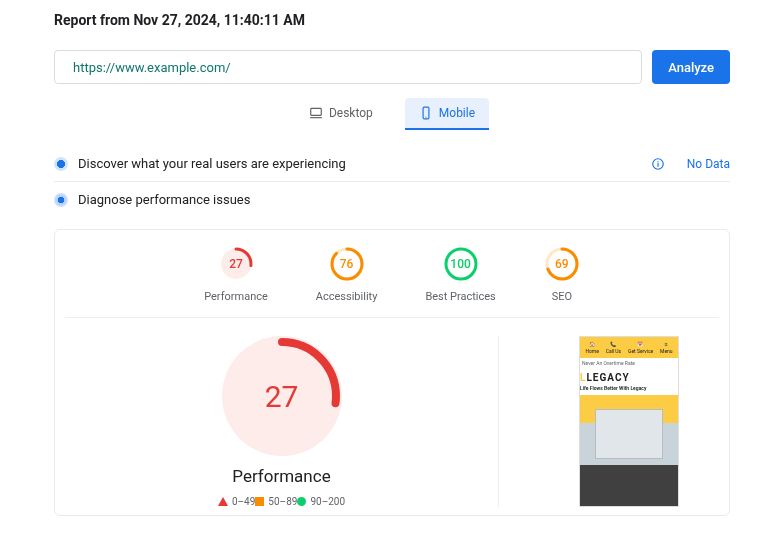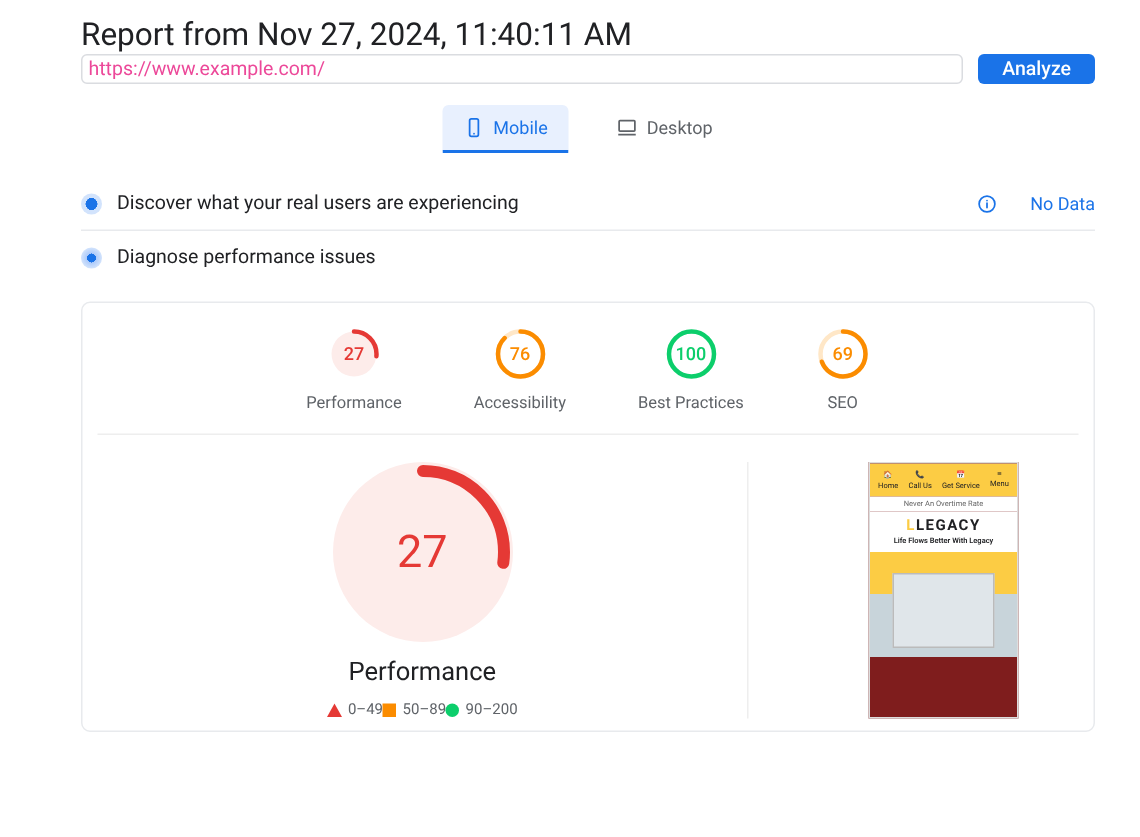--- a/index.html
+++ b/index.html
@@ -1,19 +1,19 @@
 <!DOCTYPE html>
 <html><head>
 <meta charset="utf-8">
 <style>
   *{box-sizing:border-box;margin:0;padding:0;font-family:Roboto,Arial,sans-serif}
   body{background:#fff;color:#202124;width:760px;padding:12px 30px 0 54px}
-  .report-title{font-size:21px;font-weight:400;margin-bottom:0}
+  .report-title{font-size:14px;font-weight:700;margin-bottom:22px}
   .url-row{display:flex;gap:10px;margin-bottom:14px}
-  .url-input{flex:1;height:20px;border:1px solid #dadce0;border-radius:4px;padding:0 4px;font-size:13px;color:#ec4899}
+  .url-input{flex:1;height:34px;border:1px solid #dadce0;border-radius:4px;padding:0 18px;font-size:13px;color:#0f766e}
   .analyze{background:#1a73e8;color:#ffffff;border:none;border-radius:4px;padding:0 16px;font-size:13px;font-weight:500;cursor:pointer}
   .tabs{display:flex;justify-content:center;gap:18px;margin-bottom:16px}
   .tab{display:flex;align-items:center;gap:6px;padding:8px 14px;font-size:12px;color:#5f6368;cursor:pointer;border-bottom:2px solid transparent}
   .tab.active{color:#1a73e8;border-bottom:2px solid #1a73e8;background:#e8f0fe;border-radius:4px 4px 0 0}
   .tab svg{width:14px;height:14px}
   .sec-row{display:flex;align-items:flex-end;justify-content:space-between;padding:10px 0;border-bottom:1px solid #e8eaed}
   .sec-left{display:flex;align-items:center;gap:10px;font-size:13px}
   .dot{width:14px;height:14px;border-radius:50%}
   .dot-blue{background:radial-gradient(circle,#1a73e8 40%,#d2e3fc 41%)}
   .dot-pulse{background:radial-gradient(circle,#1a73e8 30%,#aecbfa 31%,#d2e3fc 70%)}
@@ -34,21 +34,21 @@
   .bigring .bval{position:absolute;inset:0;display:flex;align-items:center;justify-content:center;font-size:30px;color:#e53935}
   .dleft h3{font-size:17px;font-weight:400;margin-bottom:10px}
   .disclaimer{font-size:10px;color:#5f6368;line-height:1.4;max-width:320px;margin:0 auto 10px}
   .disclaimer a{color:#1a73e8;text-decoration:none}
   .legend{display:flex;justify-content:center;font-size:10px;color:#5f6368}
   .legend span{display:flex;align-items:center;gap:4px}
   .tri{width:0;height:0;border-left:5px solid transparent;border-right:5px solid transparent;border-bottom:9px solid #e53935}
   .sq{width:9px;height:9px;background:#fb8c00}
   .ci{width:9px;height:9px;border-radius:50%;background:#0cce6b}
   .dright{width:180px;display:flex;justify-content:center}
-  .phone{width:100px;border:1px solid #ddd;background:#7f1d1d;font-size:6px;text-align:center;overflow:hidden}
+  .phone{width:100px;border:1px solid #ddd;background:#404040;font-size:6px;text-align:left;overflow:hidden}
   .ph-top{display:flex;justify-content:space-around;padding:4px 2px;background:#fccc44}
   .ph-top div{display:flex;flex-direction:column;align-items:center;gap:1px;font-size:5px}
   .ph-banner{background:#fff;padding:2px;font-size:5px;color:#666}
   .ph-logo{background:#fff;padding:4px 0 2px;font-size:10px;font-weight:700;letter-spacing:1px}
   .ph-logo .l{color:#fccc44}
   .ph-tag{background:#fff;font-size:5px;padding:0 0 4px;font-weight:600}
   .ph-hero{height:70px;background:linear-gradient(#fccc44 40%,#c8d4da 40%);padding:6px}
   .ph-hero-img{width:80%;height:50px;margin:8px auto 0;background:#e0e6ea;border:1px solid #bbb}
   .footer{display:flex;justify-content:space-between;align-items:center;padding:4px 2px 0;font-size:10px;color:#5f6368;letter-spacing:1px}
   .expand{color:#5f6368;font-size:11px;cursor:pointer}
@@ -57,33 +57,33 @@
 <body>
 
 <div class="report-title">Report from Nov 27, 2024, 11:40:11 AM</div>
 
 <div class="url-row">
   <input class="url-input" value="https://www.example.com/" style="">
   <button class="analyze">Analyze</button>
 </div>
 
 <div class="tabs">
+  <div class="tab">
+    <svg viewBox="0 0 24 24">
+        <rect x="3" y="4" width="18" height="12" rx="1" fill="none" stroke="#5f6368" stroke-width="2"></rect>
+        <path d="M2 20h20" stroke="#5f6368" stroke-width="2"></path>
+      </svg>
+    <span>Desktop</span>
+  </div>
   <div class="tab active">
     <svg viewBox="0 0 24 24">
         <rect x="7" y="2" width="10" height="20" rx="2" fill="none" stroke="#1a73e8" stroke-width="2"></rect>
         <circle cx="12" cy="19" r="1" fill="#1a73e8"></circle>
       </svg>
     <span>Mobile</span>
-  </div>
-  <div class="tab">
-    <svg viewBox="0 0 24 24">
-        <rect x="3" y="4" width="18" height="12" rx="1" fill="none" stroke="#5f6368" stroke-width="2"></rect>
-        <path d="M2 20h20" stroke="#5f6368" stroke-width="2"></path>
-      </svg>
-    <span>Desktop</span>
   </div>
 </div>
 
 <div class="sec-row">
   <div class="sec-left">
     <div class="dot dot-blue"></div>
     <span>Discover what your real users are experiencing</span>
   </div>
   <div class="nodata">
     <svg viewBox="0 0 24 24">

